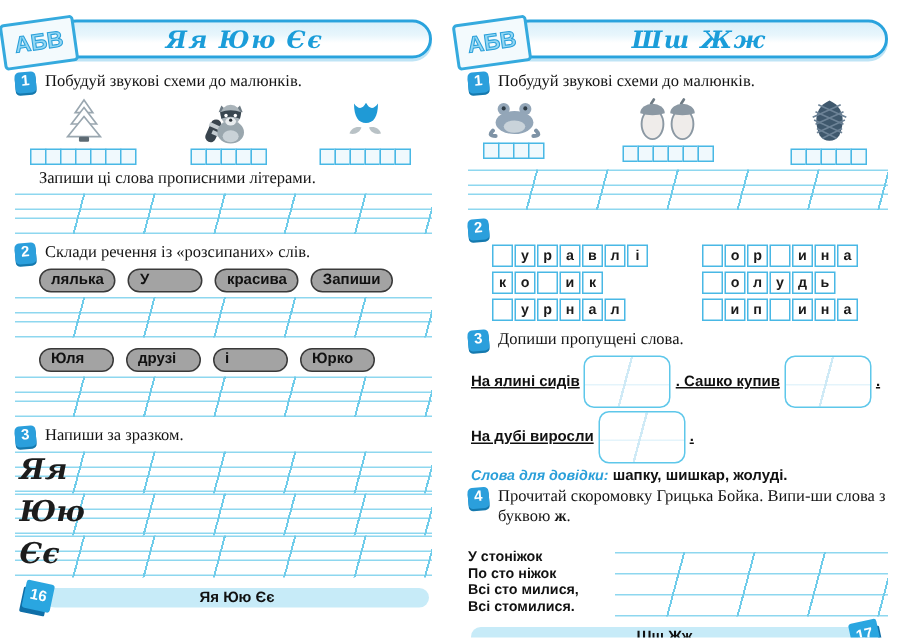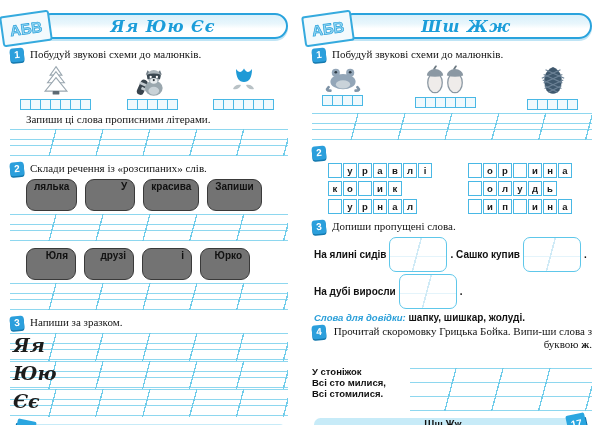--- a/index.html
+++ b/index.html
@@ -18,21 +18,21 @@
   .logo{position:absolute;left:-9px;top:1px;width:46px;height:27px;background:#f3fafd;
         border:2px solid #35aade;border-radius:3px;transform:rotate(-8deg);z-index:2;
         display:flex;align-items:center;justify-content:center;
         font:800 15px "Liberation Sans",sans-serif;color:#93d7f3;-webkit-text-stroke:.7px #2aa0da;}
 
   
   .task{display:flex;align-items:flex-start;gap:6px;margin:6px 0 3px;}
   .badge{flex:0 0 auto;width:14px;height:14px;border-radius:3px;background:#2b9fdc;color:#fff;
          font:700 10px/14px "Liberation Sans",sans-serif;text-align:center;transform:rotate(-5deg);
          box-shadow:0 1.5px 0 #1579ae;}
-  .ttext{font:400 11px/13px "Liberation Serif",serif;color:#141414;text-align:right;}
+  .ttext{font:400 11px/13px "Liberation Serif",serif;color:#141414;}
   .ttext b{font-weight:700;}
   .sub{font:400 11px/13px "Liberation Serif",serif;color:#141414;margin:3px 0 3px 16px;}
 
   
   .pics{display:flex;justify-content:space-between;padding:0 14px 0 10px;margin-top:1px;}
   .pcol{display:flex;flex-direction:column;align-items:center;gap:2px;}
   .strip{display:flex;}
   .scell{width:9px;height:9px;background:#f0f9fd;border:1px solid #49b8e5;margin-left:-1px;}
   .scell:first-child{margin-left:0;}
 
@@ -45,32 +45,32 @@
     background-size:100% 100%,100% 1px,100% 1px,100% 1px,100% 1px;
     background-position:0 0,0 0,0 10px,0 16px,0 26px;text-decoration:underline;}
   .wl{height:27px;margin:3px 0;}
   .srow{position:relative;height:28px;}
   .sletter{position:absolute;left:3px;top:-1px;font:italic 600 19px/27px "DejaVu Serif",serif;color:#1c1c1c;}
   .wlt{flex:1;height:43px;margin-top:2px;
     background-position:0 0,0 0,0 14px,0 28px,0 42px;}
 
   
   .cards{display:flex;gap:8px;margin:2px 0 2px 16px;}
-  .card{min-width:50px;text-align:right;border:1.6px solid #3a3a3a;border-radius:9px;background:#737373;
-        font:700 10px/14px "Liberation Sans",sans-serif;color:#111;padding:0 7px;height:32px;box-sizing:border-box;}
+  .card{min-width:50px;text-align:left;border:1.6px solid #3a3a3a;border-radius:9px;background:#a3a3a3;
+        font:700 10px/14px "Liberation Sans",sans-serif;color:#111;padding:0 7px;height:16px;box-sizing:border-box;}
 
   
   .lwgrid{display:grid;grid-template-columns:auto auto;column-gap:36px;row-gap:3px;
           margin:2px 0 2px 16px;justify-content:start;}
   .lword{display:flex;gap:1px;}
   .lcell{width:12px;height:13px;border:1px solid #49b8e5;background:#fff;box-sizing:content-box;
          font:700 9.5px/13px "Liberation Sans",sans-serif;color:#1a1a1a;text-align:center;}
 
   
-  .sent{display:flex;align-items:center;font:700 10px "Liberation Sans",sans-serif;color:#111;margin:2px 0 0 2px;}
+  .sent{display:flex;align-items:center;font:700 10px "Liberation Sans",sans-serif;color:#111;margin:2px 0 0 2px;text-decoration:underline;}
   .ansbox{width:56px;height:33px;border:1.6px solid #5ec7ea;border-radius:7px;margin:0 3px;flex:0 0 auto;
           background-image:linear-gradient(105deg,transparent 47%,#cfeaf6 47%,#cfeaf6 49.5%,transparent 49.5%),
                            linear-gradient(#e4f4fb,#e4f4fb);
           background-size:100% 100%,100% 1px;background-position:0 0,0 55%;background-repeat:no-repeat;background-color:#fff;}
   .hint{font:italic 700 9.5px "Liberation Sans",sans-serif;color:#2a9fd9;margin:3px 0 1px 2px;}
   .hint .hw{font:700 10px "Liberation Sans",sans-serif;font-style:normal;color:#111;}
 
   
   .poemrow{display:flex;align-items:flex-start;margin-top:15px;}
   .poem{width:98px;font:700 9.5px/11px "Liberation Sans",sans-serif;color:#111;flex:0 0 auto;}
@@ -369,20 +369,21 @@
   </div>
 
   <div class="task" style="margin:2px 0 1px">
     <span class="badge">4</span>
     <span class="ttext"><span>Прочитай скоромовку Грицька Бойка. Випи-ши слова з буквою </span><b>ж</b><span>.</span></span>
   </div>
 
   <div class="poemrow">
     <div class="poem">
       <div>У стоніжок</div>
+      <div>По сто ніжок</div>
       <div>Всі сто милися,</div>
       <div>Всі стомилися.</div>
     </div>
     <div class="wlt"></div>
   </div>
 
   <div class="foot">
     <div class="fbar fbar-r">Шш Жж</div>
     <div class="fdia fdia-r">17</div>
   </div>

